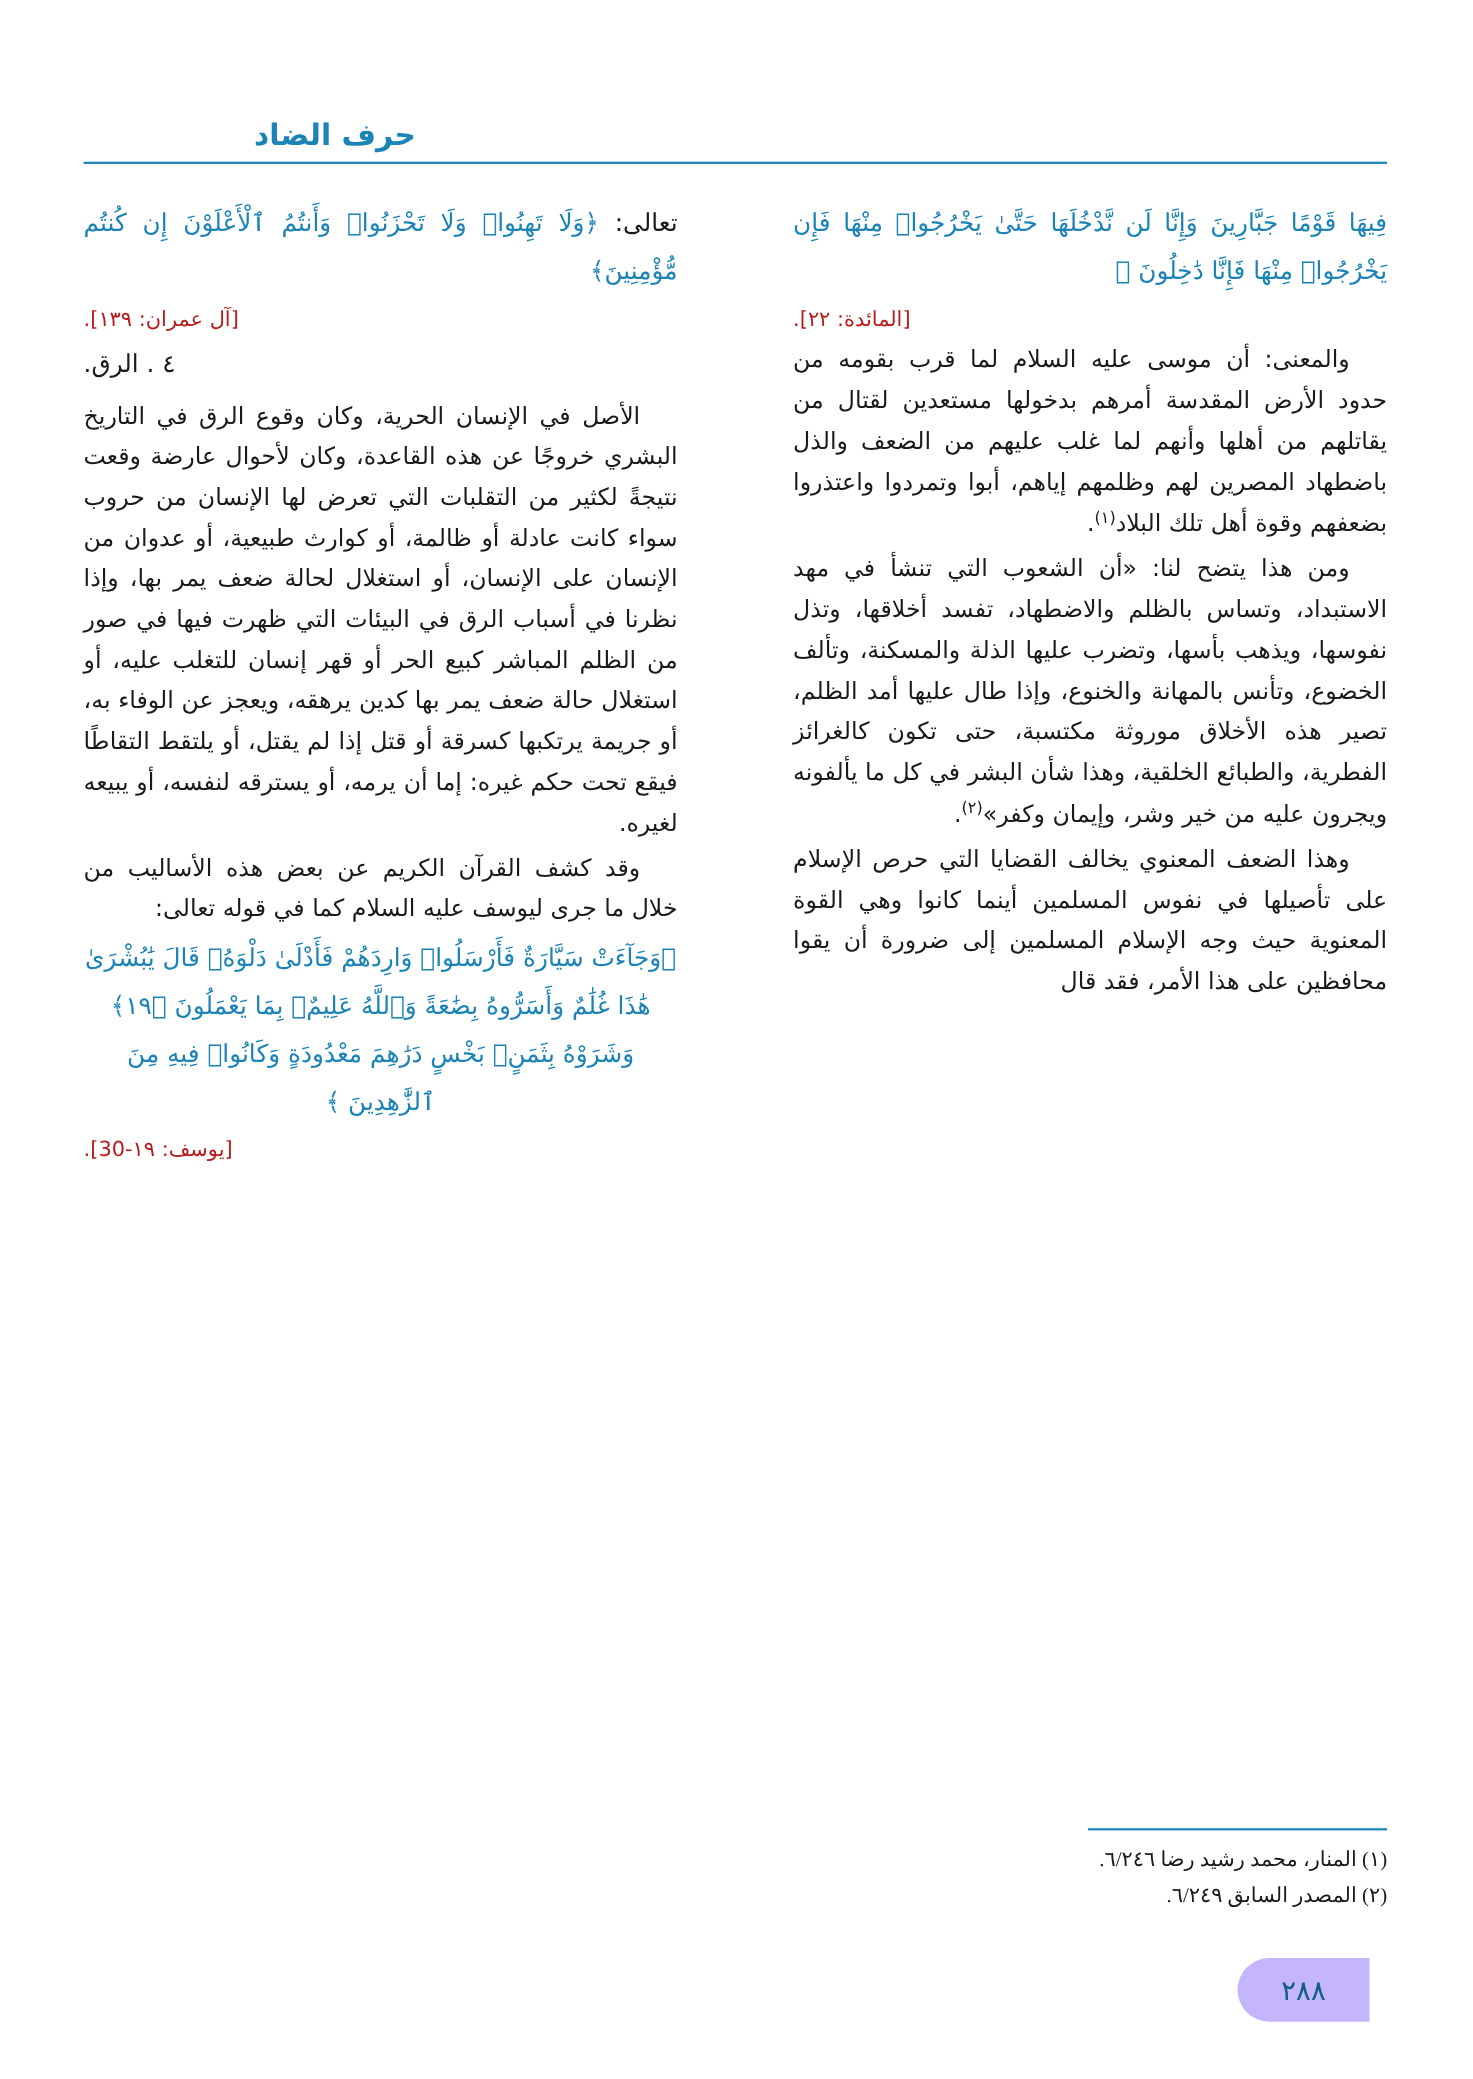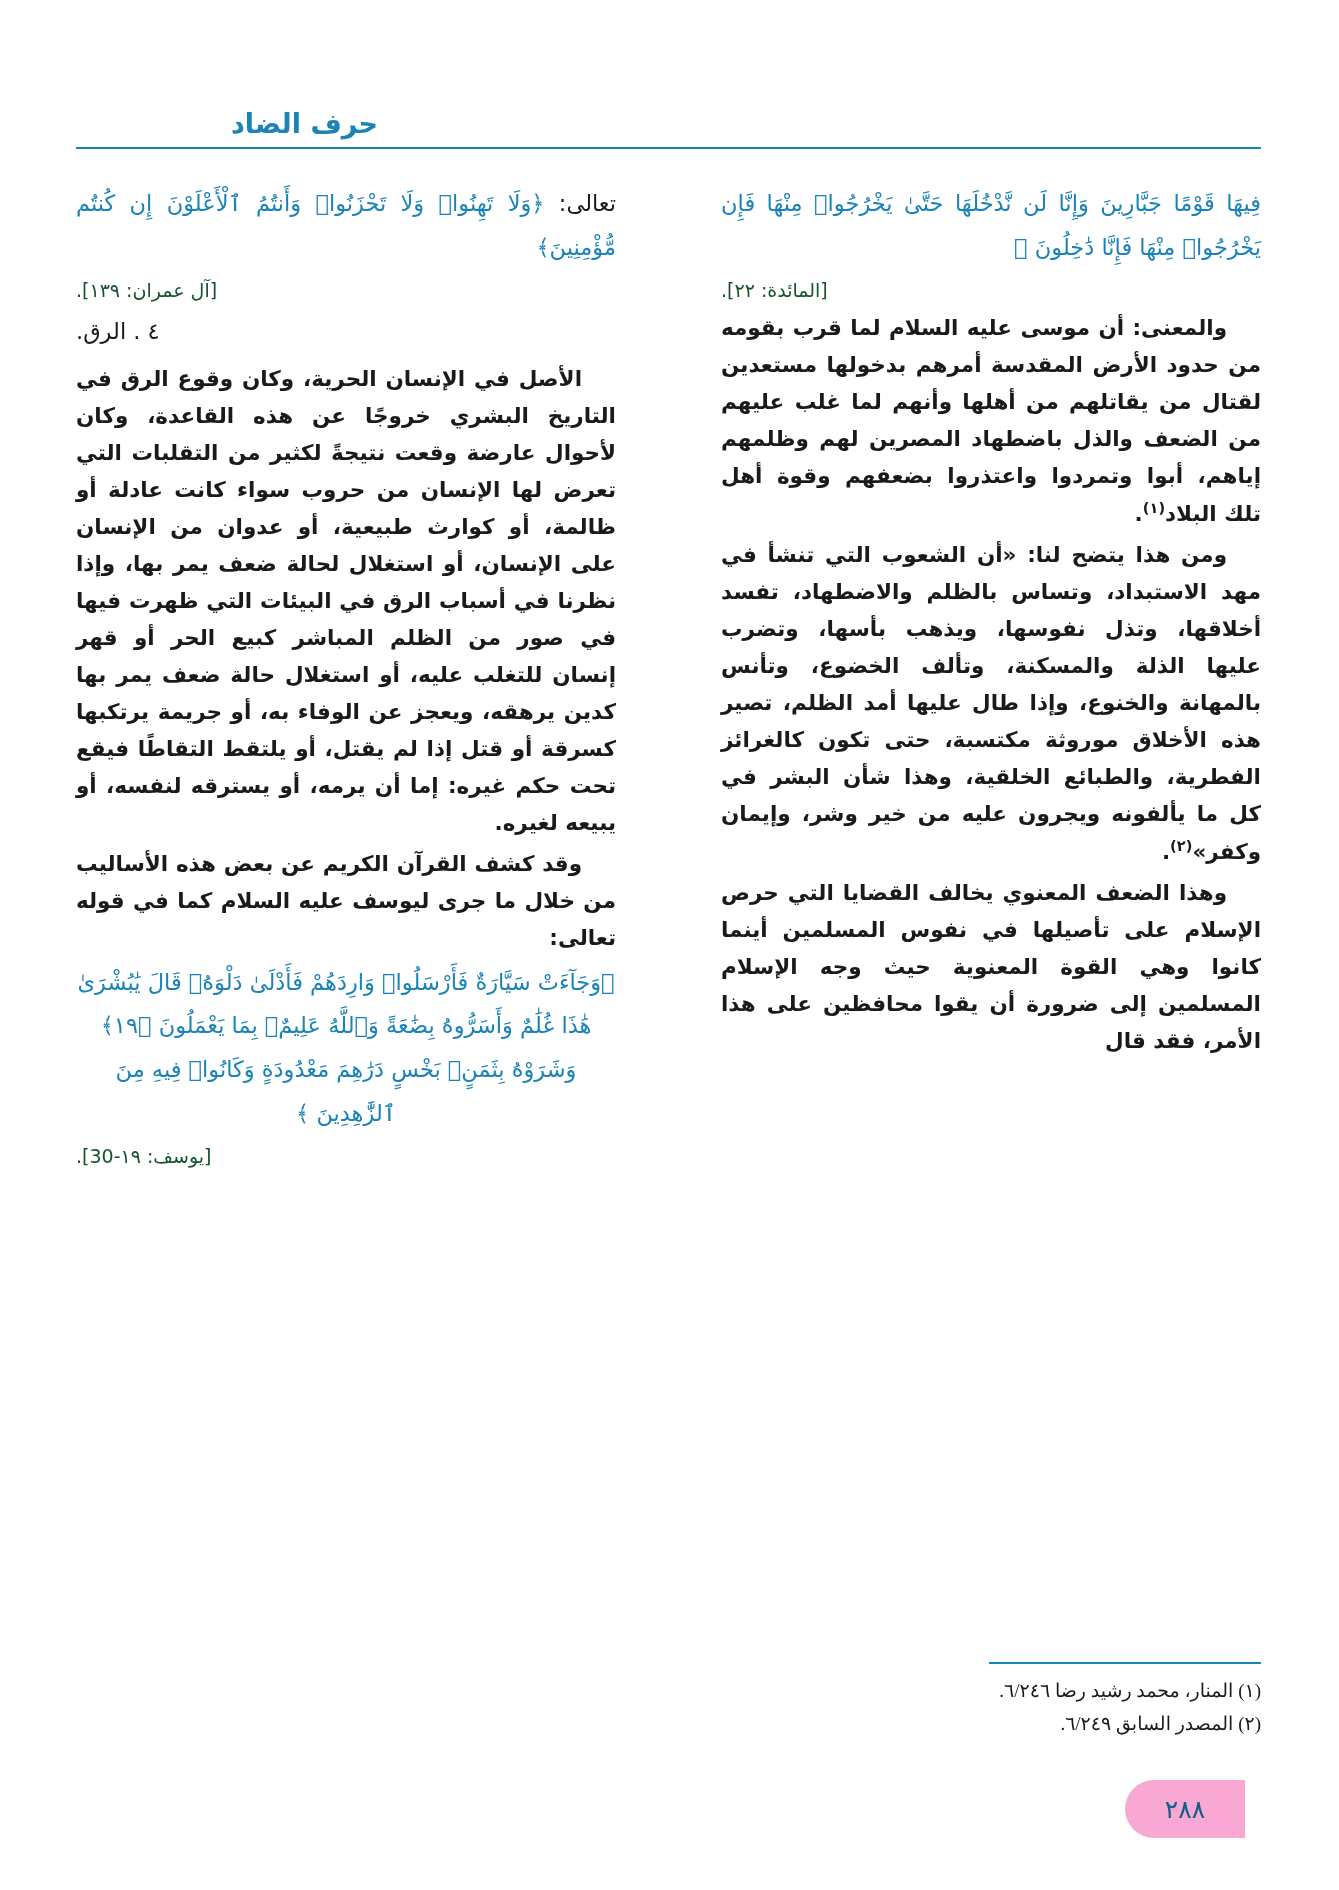--- a/index.html
+++ b/index.html
@@ -61,34 +61,34 @@
   .col-left  { left: 0; }
 
   p {
     margin: 0 0 4px 0;
     font-size: 21.5px;
     line-height: 1.72;
     text-align: justify;
     text-align-last: right;
     direction: rtl;
   }
-  p.indent { text-indent: 34px; font-weight: bold; }
+  p.indent { text-indent: 34px; }
   p.center { text-align: center; text-align-last: center; }
   p.left   { text-align: left; text-align-last: left; }
 
   .quran {
     color: #1b83b6;
     font-family: "DejaVu Sans", sans-serif;
     font-size: 22.5px;
     line-height: 1.95;
     direction: rtl;
   }
   .ref {
     font-size: 19px;
-    color: #14532d;
+    color: #b91c1c;
   }
   .sect-title {
     font-size: 22.5px;
     font-weight: normal;
     text-align: right;
     text-align-last: left;
     margin-top: 6px;
     margin-bottom: 10px;
   }
   .tafseer-block {
@@ -145,21 +145,21 @@
     color: #c0392b;
     direction: rtl;
     margin-top: 2px;
   }
   .pagebadge {
     position: absolute;
     left: 1125px;
     bottom: 8px;
     width: 120px;
     height: 58px;
-    background: #f9a8d4;
+    background: #c4b5fd;
     border-radius: 30px 0 0 30px;
     color: #0f5f84;
     font-size: 25px;
     display: flex;
     align-items: center;
     justify-content: center;
     direction: rtl;
   }
   sup { font-size: 0.68em; vertical-align: super; }
 </style>

